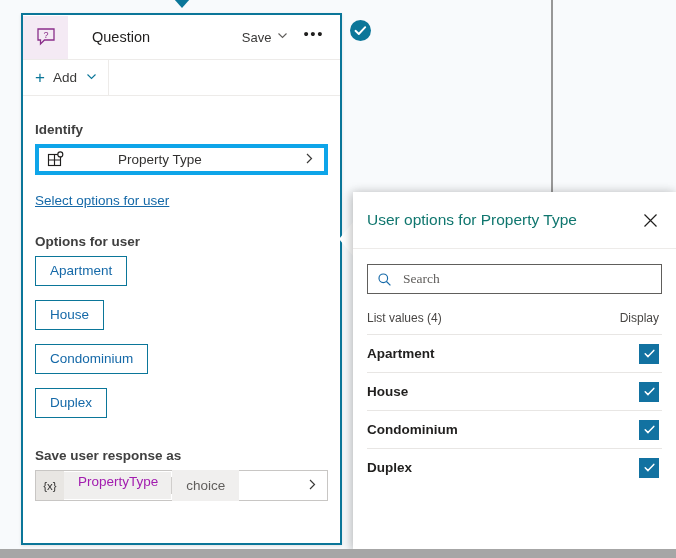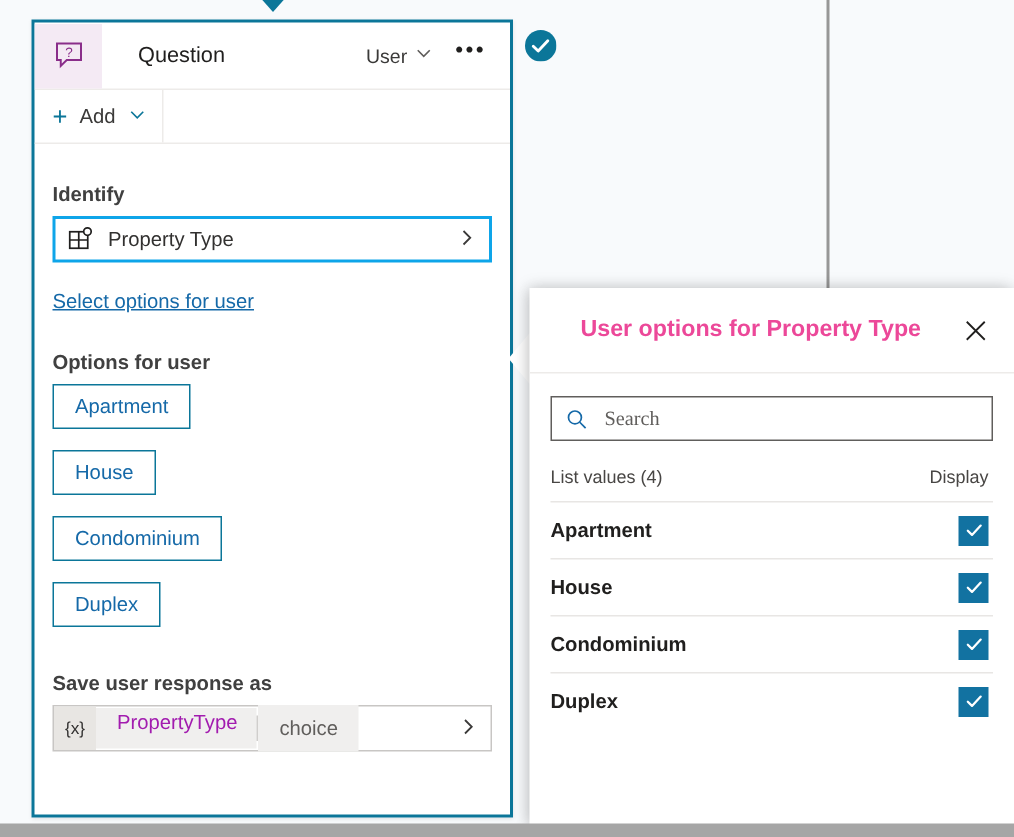--- a/index.html
+++ b/index.html
@@ -141,26 +141,27 @@
     color: #3b3a39;
   }
   .field-label {
     font-weight: bold;
     font-size: 13.5px;
     color: #404040;
     margin: 26px 0 7px 0;
   }
   .combo-field {
     height: 31px;
-    border: 2px solid #0ea5e9;
+    border: 4px solid #0ea5e9;
     background: #ffffff;
     display: flex;
     align-items: center;
     box-sizing: border-box;
     padding: 0 6px 0 8px;
+    gap: 44px;
   }
   .combo-field .field-icon {
     flex: 0 0 auto;
     display: flex;
     align-items: center;
     margin-right: 10px;
   }
   .combo-field .field-text {
     flex: 1 1 auto;
     font-size: 13.5px;
@@ -267,23 +268,22 @@
     height: 57px;
     display: flex;
     align-items: center;
     border-bottom: 1px solid #edebe9;
     box-sizing: border-box;
     padding: 0 10px 0 14px;
   }
   #panel-title {
     flex: 1 1 auto;
     font-size: 15.5px;
-    font-weight: bold;
-    color: #ec4899;
-    text-align: center;
+    font-weight: normal;
+    color: #0f766e;
   }
   #panel-close {
     flex: 0 0 auto;
     width: 32px; height: 32px;
     display: flex;
     align-items: center;
     justify-content: center;
     color: #201f1e;
   }
   #panel-body { padding: 0 14px; }
@@ -357,21 +357,21 @@
   <div id="question-card">
 
     <div id="card-header">
       <div id="card-icon-box">
         <svg width="22" height="22" viewBox="0 0 22 22">
           <path d="M3 3 H19 V14 H9.5 L5.5 18 V14 H3 Z" fill="none" stroke="#8a2e8a" stroke-width="1.3"></path>
           <text x="11" y="12.3" font-family="Liberation Sans, sans-serif" font-size="9" fill="#8a2e8a" text-anchor="middle">?</text>
         </svg>
       </div>
       <div id="card-title">Question</div>
-      <div id="card-type-label">User</div>
+      <div id="card-type-label">Save</div>
       <span class="chev" id="card-type-chevron">
         <svg width="13" height="13" viewBox="0 0 13 13">
           <path d="M2.5 4.5 L6.5 8.5 L10.5 4.5" fill="none" stroke="#605e5c" stroke-width="1.1"></path>
         </svg>
       </span>
       <div id="card-more">•••</div>
     </div>
 
     <div id="card-toolbar">
       <div id="add-button">

